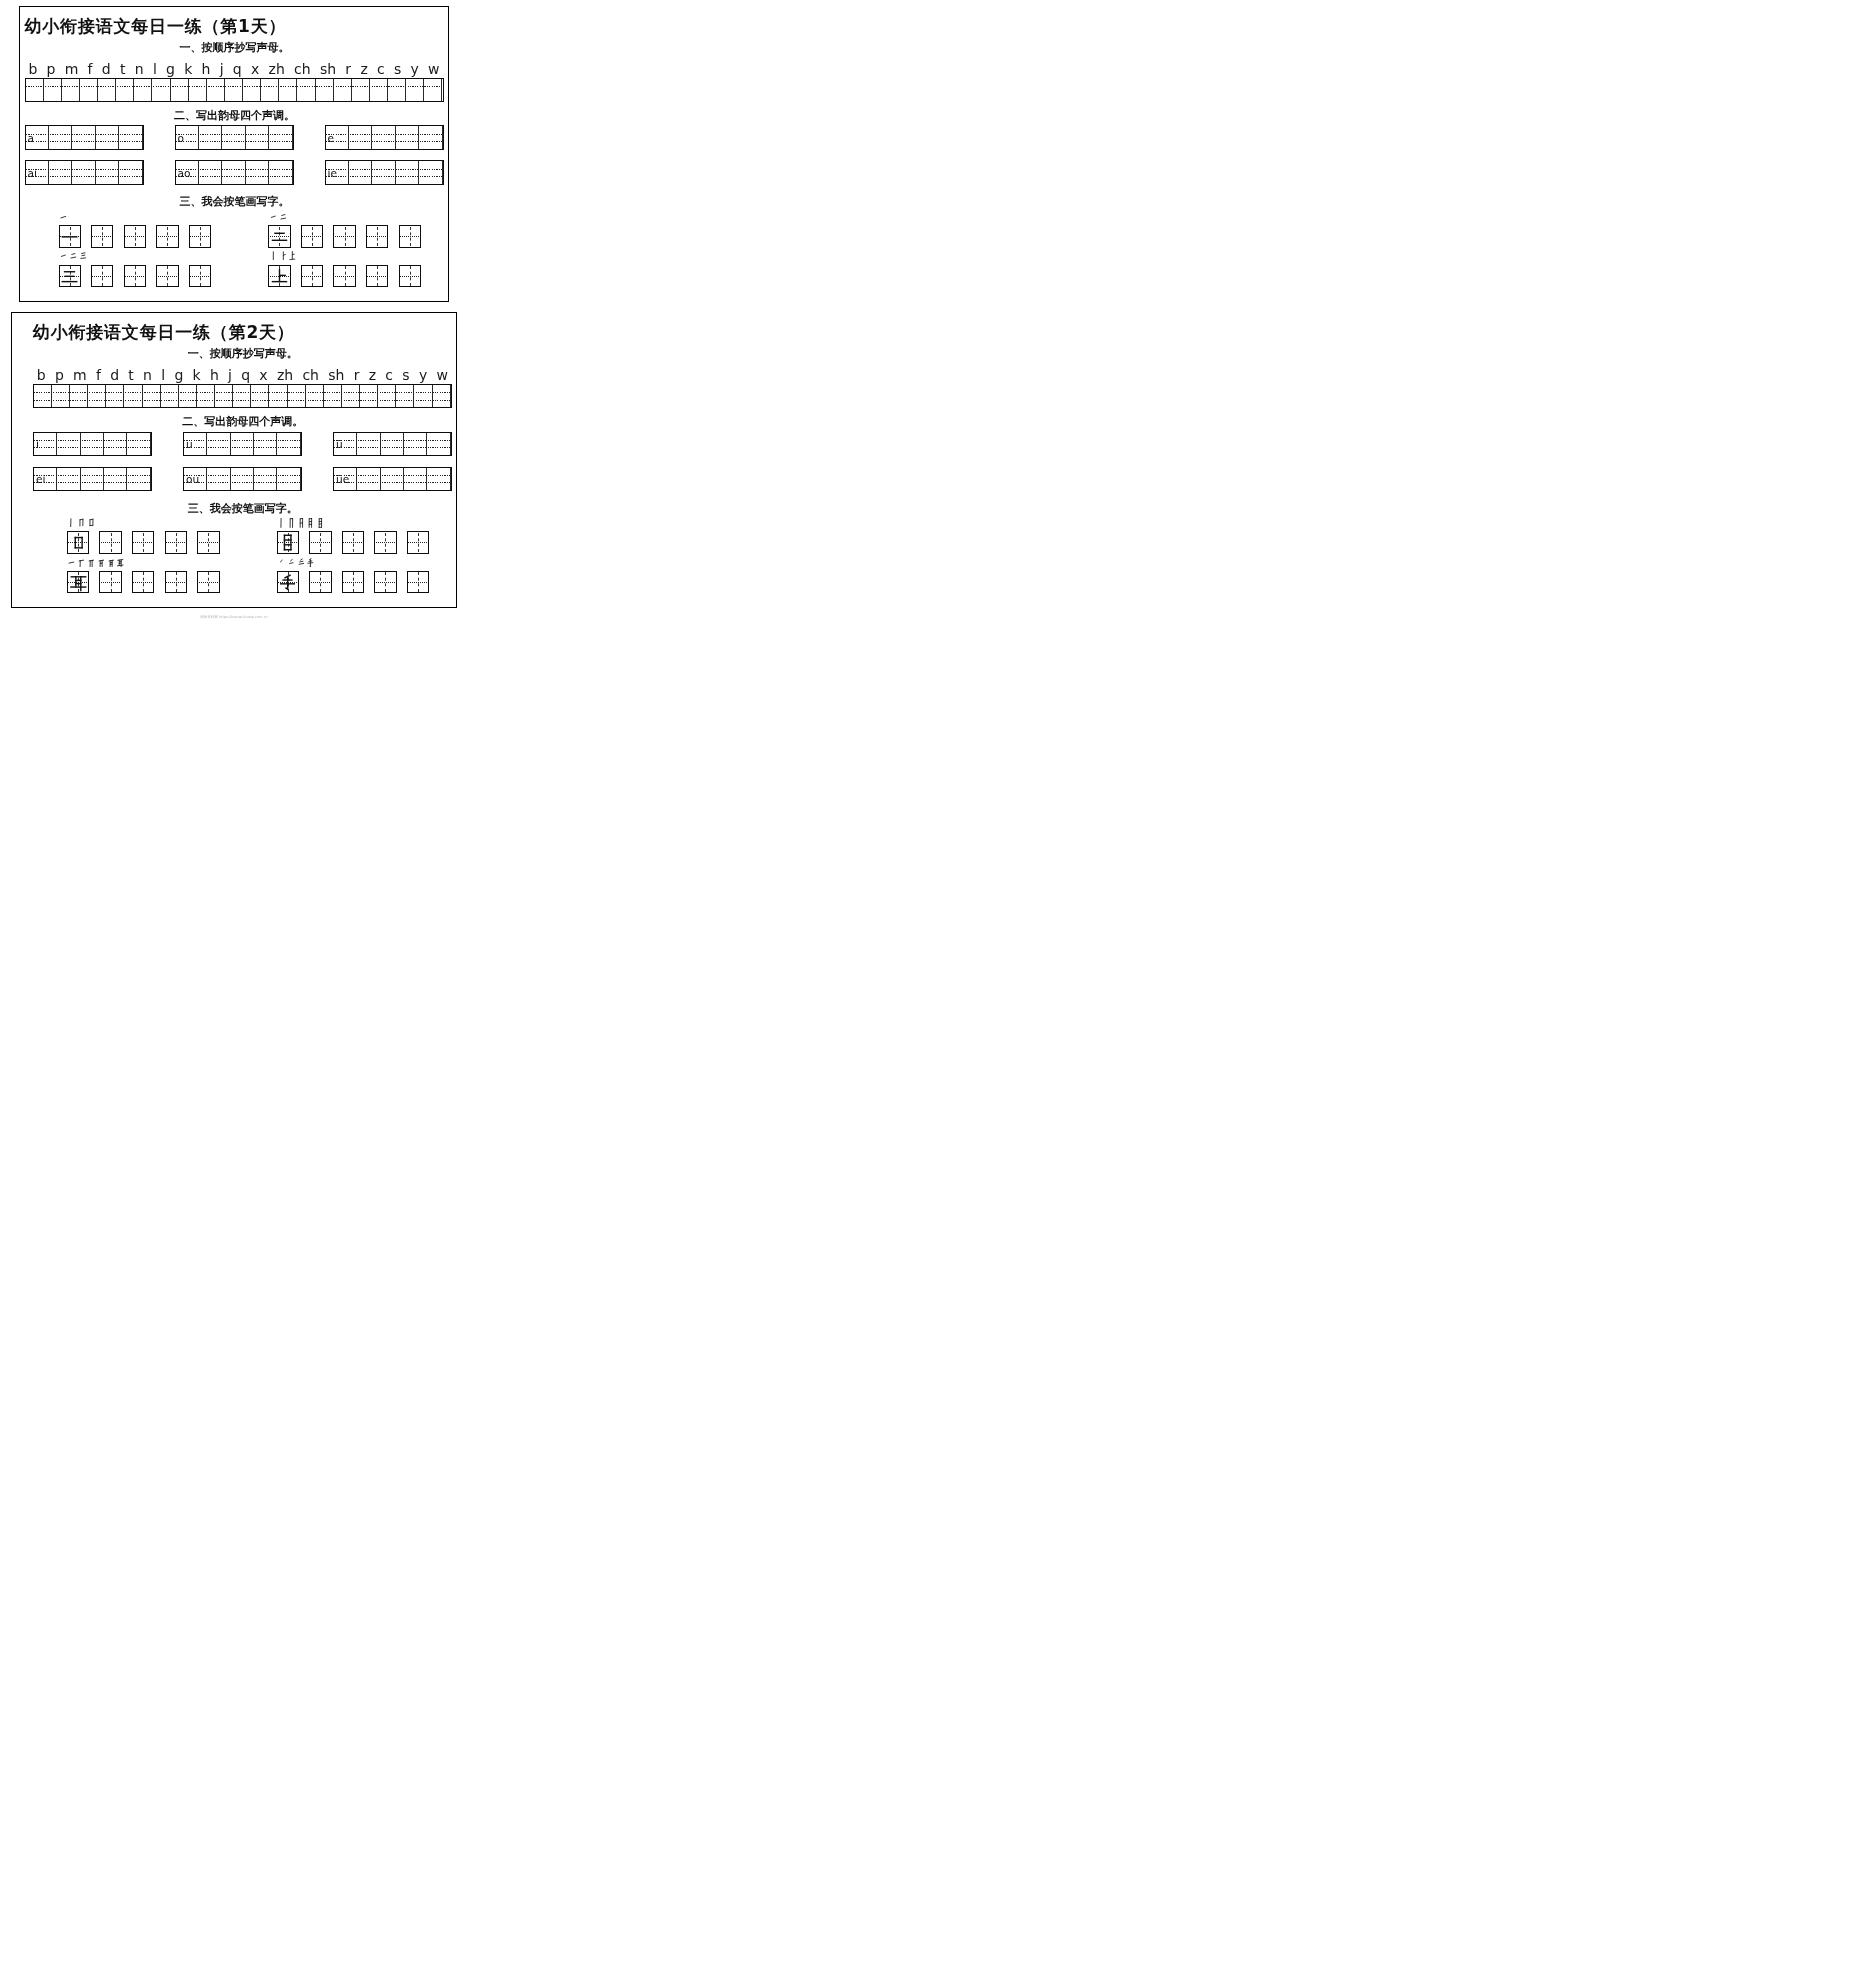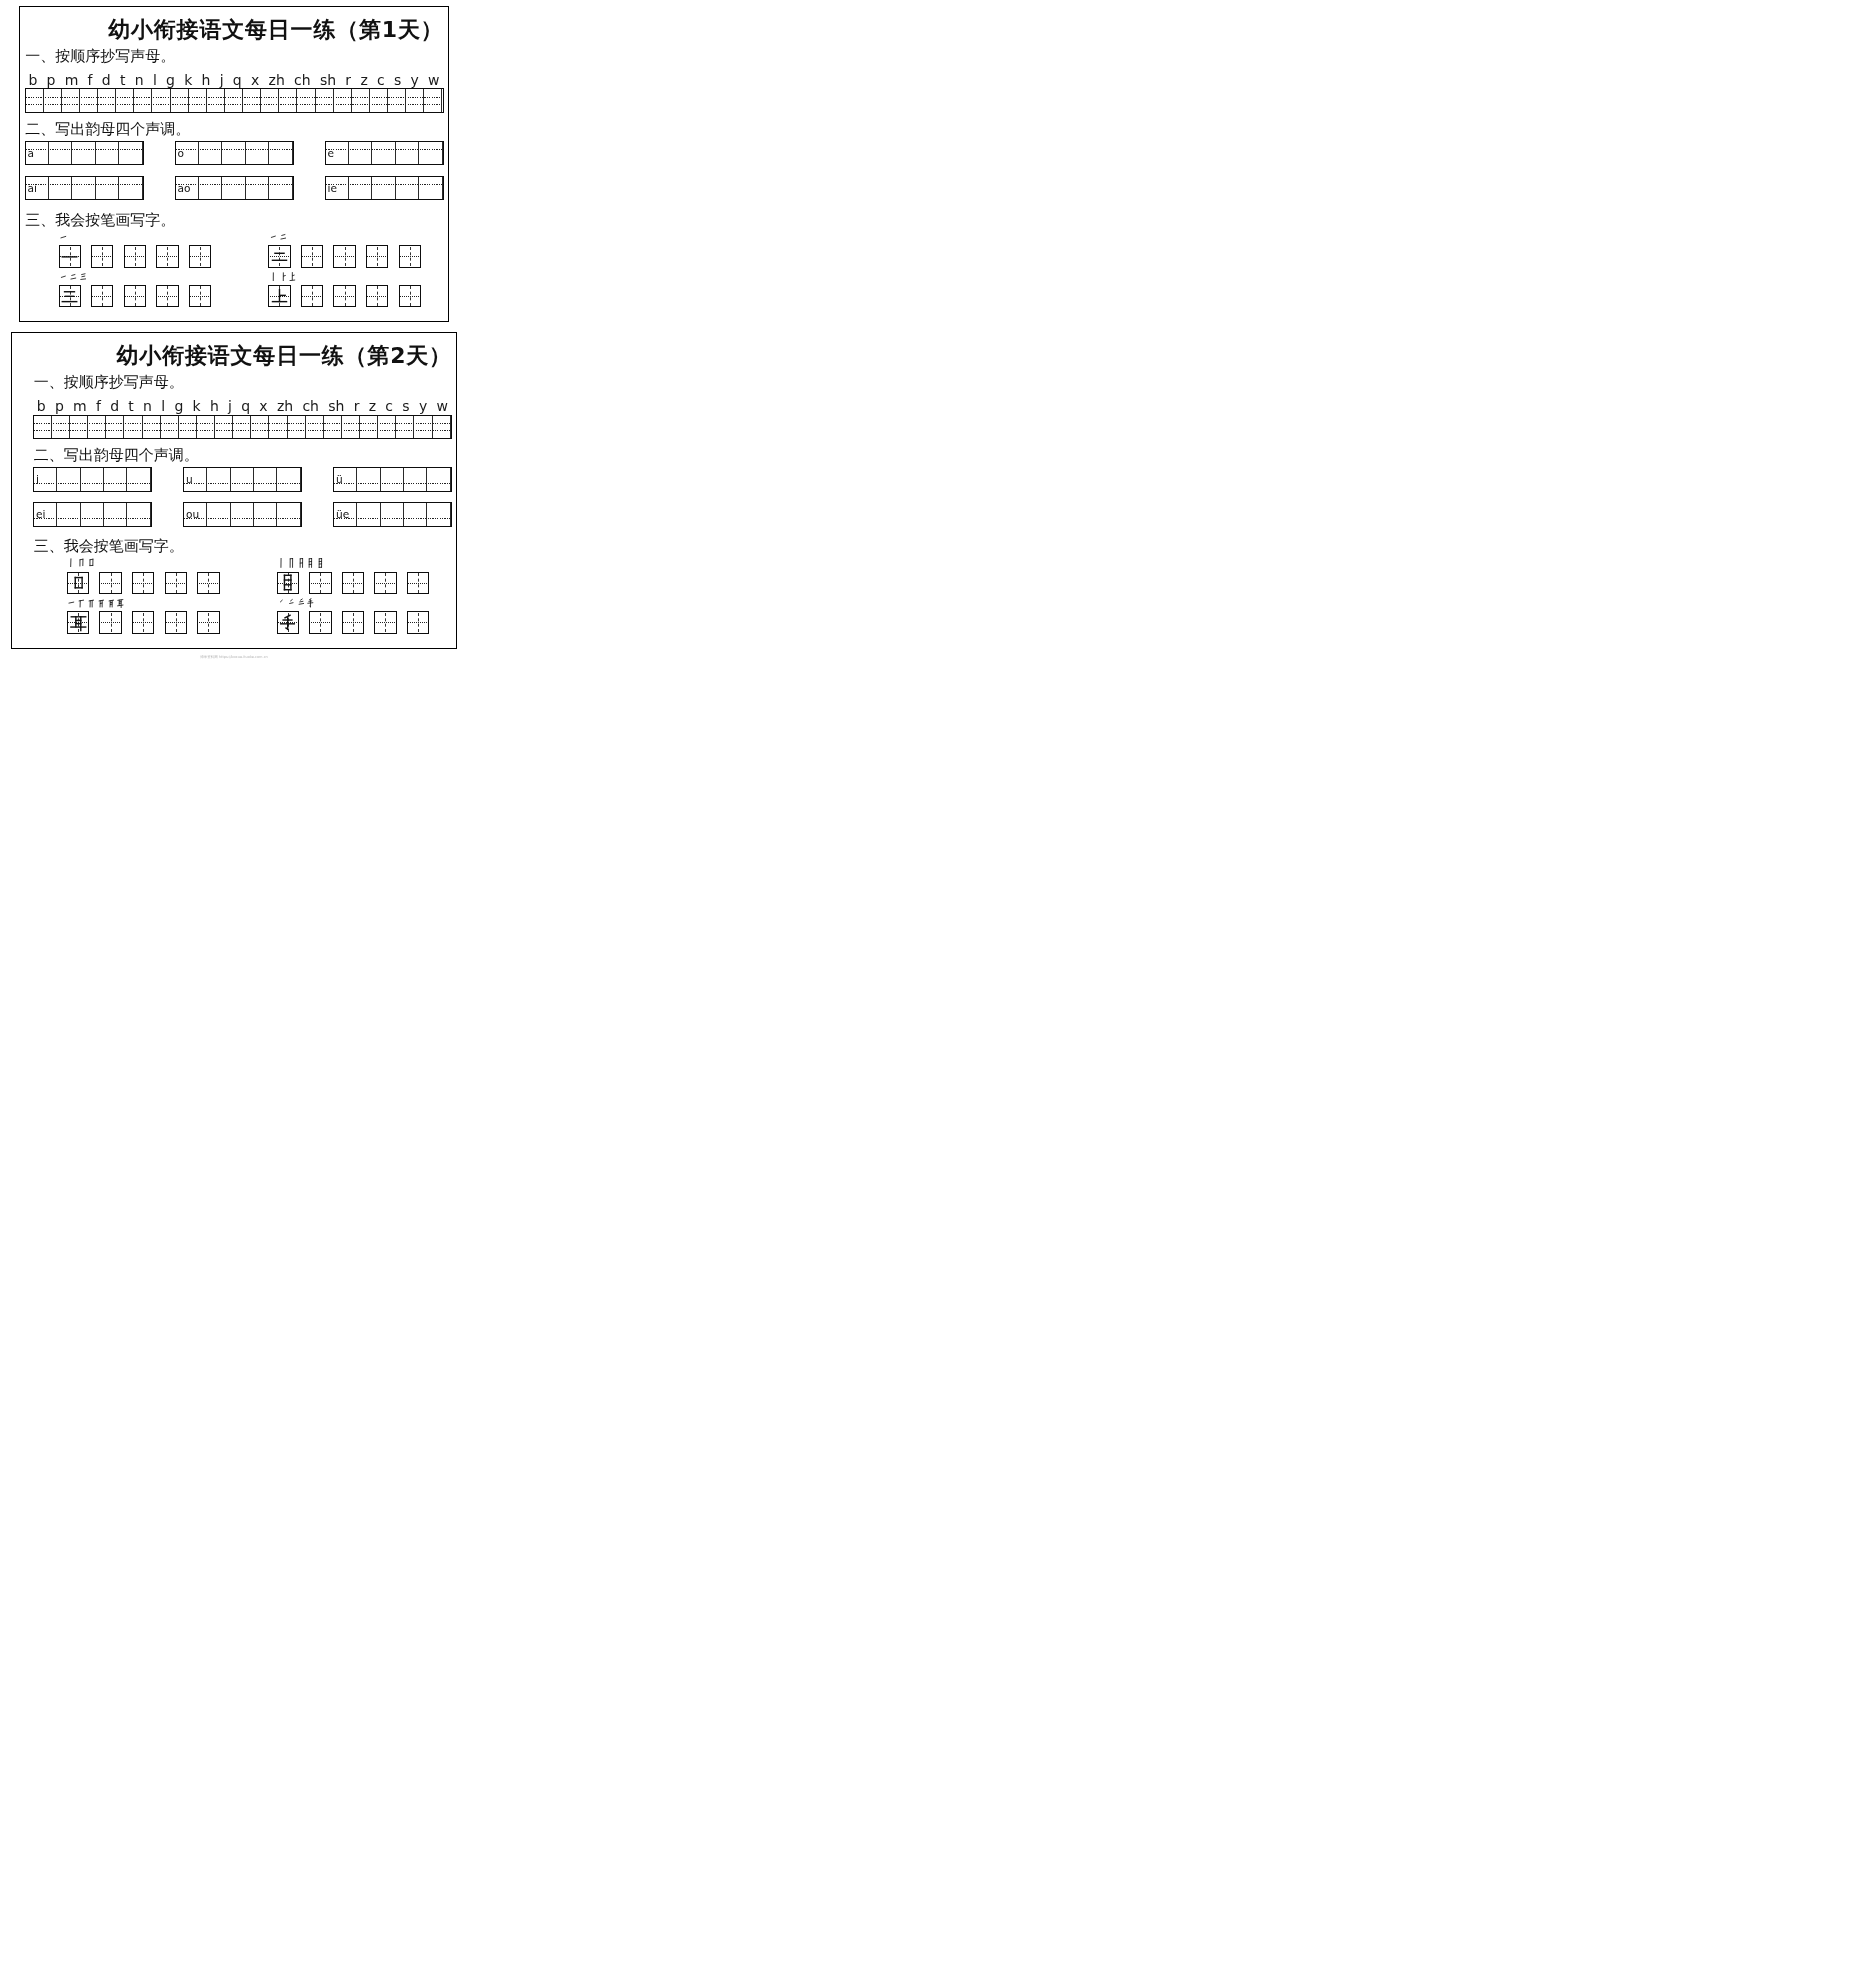--- a/index.html
+++ b/index.html
@@ -1,21 +1,21 @@
 <!DOCTYPE html>
 <html style="font-size:6.3px"><head>
 <meta charset="utf-8">
 <style>
   html,body{margin:0;padding:0;background:#fff;}
   body{width:468px;font-family:"DejaVu Sans",sans-serif;color:#111;}
   .doc{padding:5.5px 0 2.4px 0;}
   .page{width:419px;margin:0 auto;border:0.8px solid #000;background:#fff;padding:0 4.3px 10.2px 4.3px;}
   .page + .page{margin-top:9.4px;padding-left:21px;}
-  .page-title{text-align:right;font-weight:900;font-size:22px;letter-spacing:0.8px;margin:10.2px 0 4.7px 0;line-height:1.15;}
-  .sec{font-size:15px;font-weight:normal;font-family:"DejaVu Serif",serif;margin:4.7px 0 3.1px 0.8px;line-height:1.2;}
+  .page-title{text-align:left;font-weight:900;font-size:17px;letter-spacing:0.8px;margin:10.2px 0 4.7px 0;line-height:1.15;}
+  .sec{font-size:11px;font-weight:bold;font-family:"DejaVu Serif",serif;margin:4.7px 0 3.1px 0.8px;line-height:1.2;text-align:center;}
   .letters{display:flex;justify-content:space-between;align-items:flex-end;height:19px;padding:0 3.9px;font-size:14px;line-height:1;color:#1a1a1a;margin-bottom:1.6px;}
   .letters span{display:block;}
   
   .band{position:relative;border:1.2px solid #0d0d0d;border-left-width:0.8px;border-right-width:0.8px;height:22.4px;display:flex;background:#fff;}
   .band .cell{flex:1;border-right:0.8px solid #2a2a2a;}
   .band .cell:last-child{border-right:none;}
   .dash{position:absolute;left:0;right:0;height:0.8px;background:repeating-linear-gradient(90deg,#222 0 1.2px,transparent 1.2px 2.4px);pointer-events:none;}
   .dash.d1{top:33%;} .dash.d2{top:66%;}
   .tone-row{display:flex;justify-content:space-between;margin-bottom:10.6px;}
   .tone-grid{position:relative;width:119px;}

